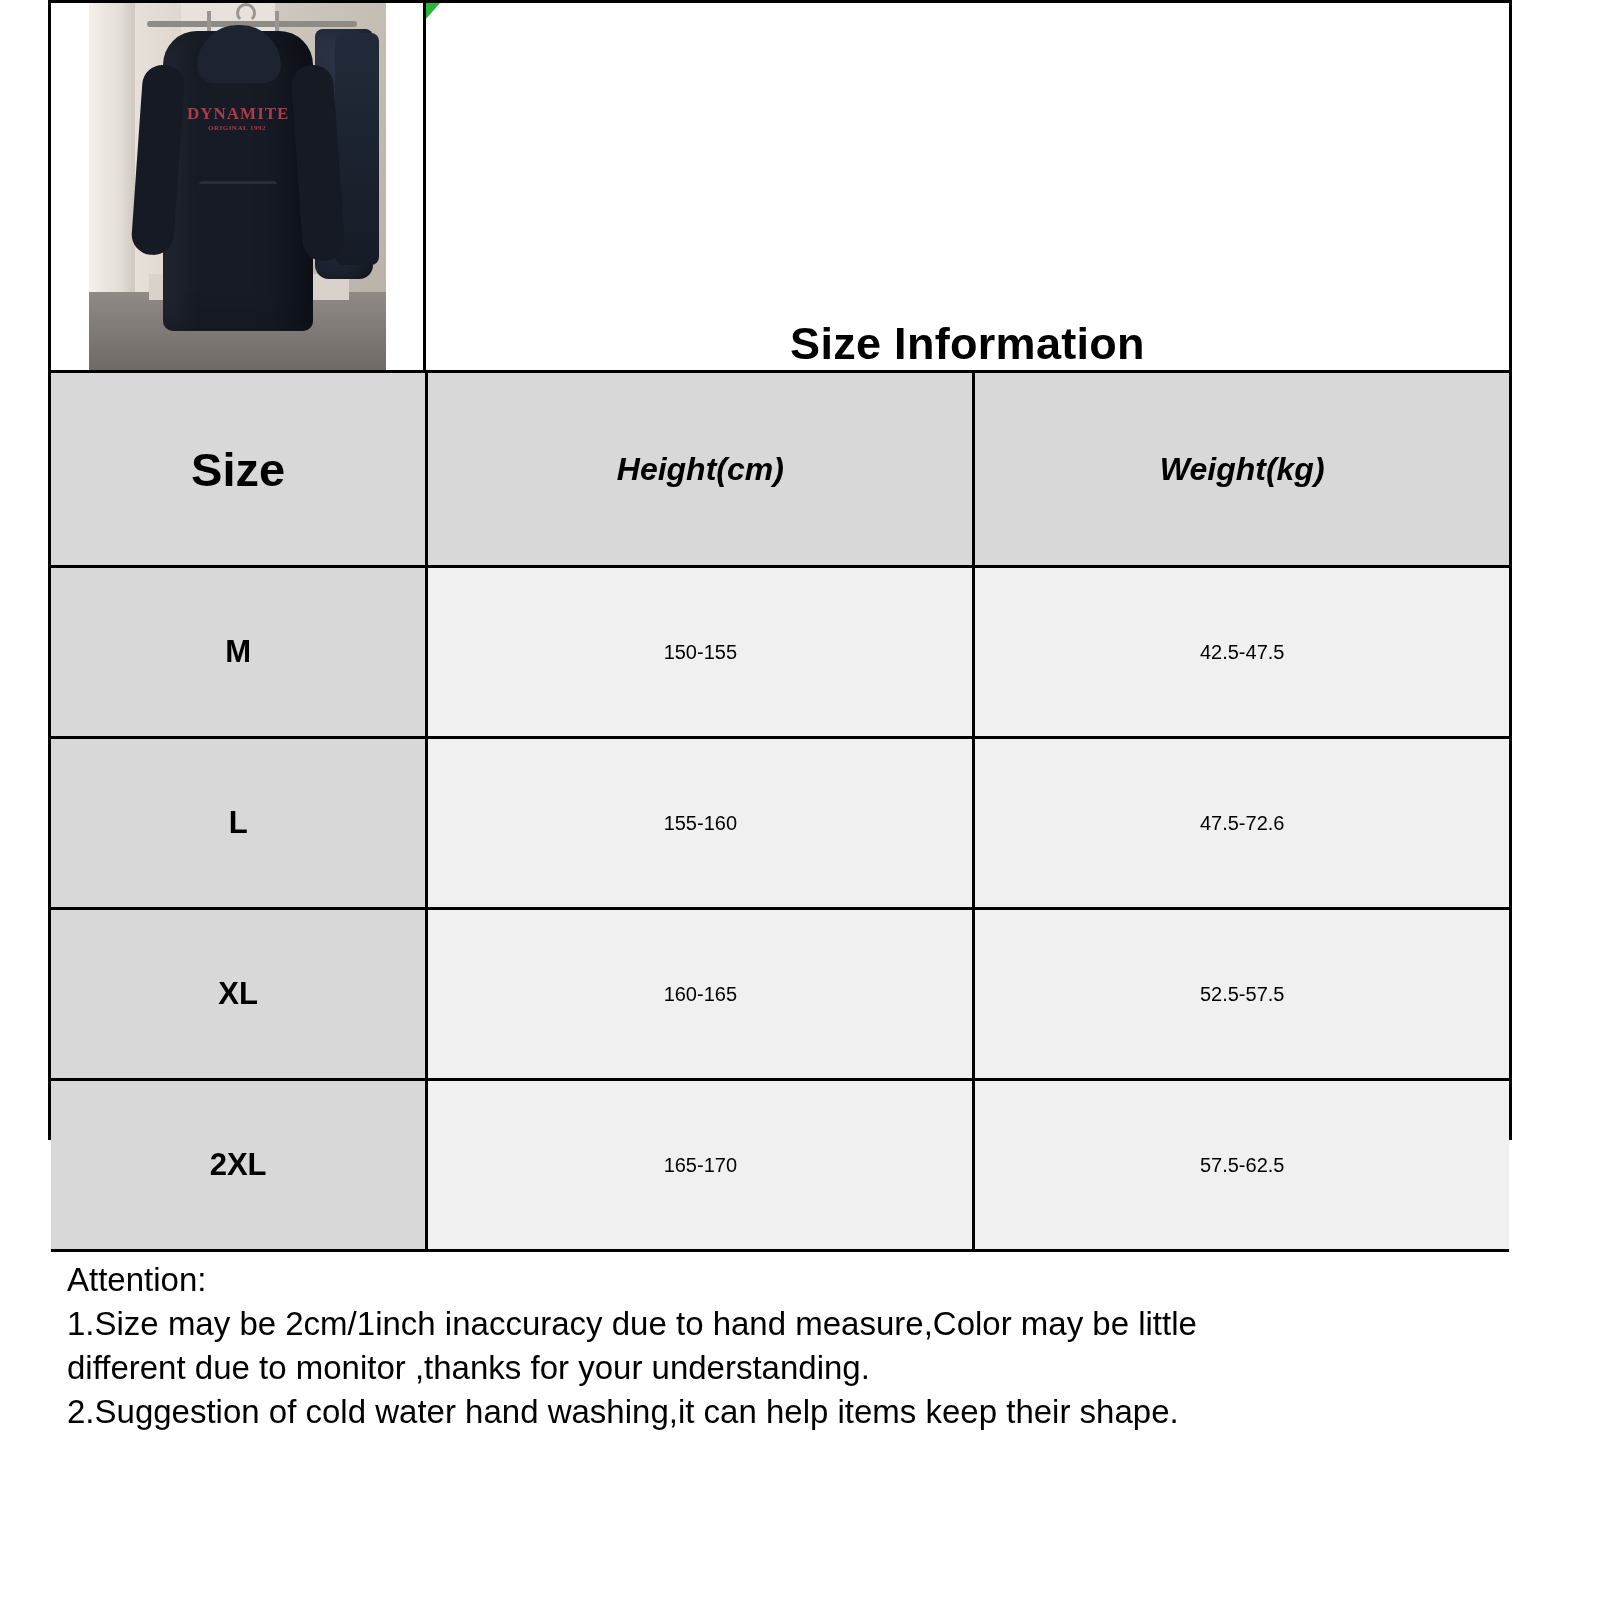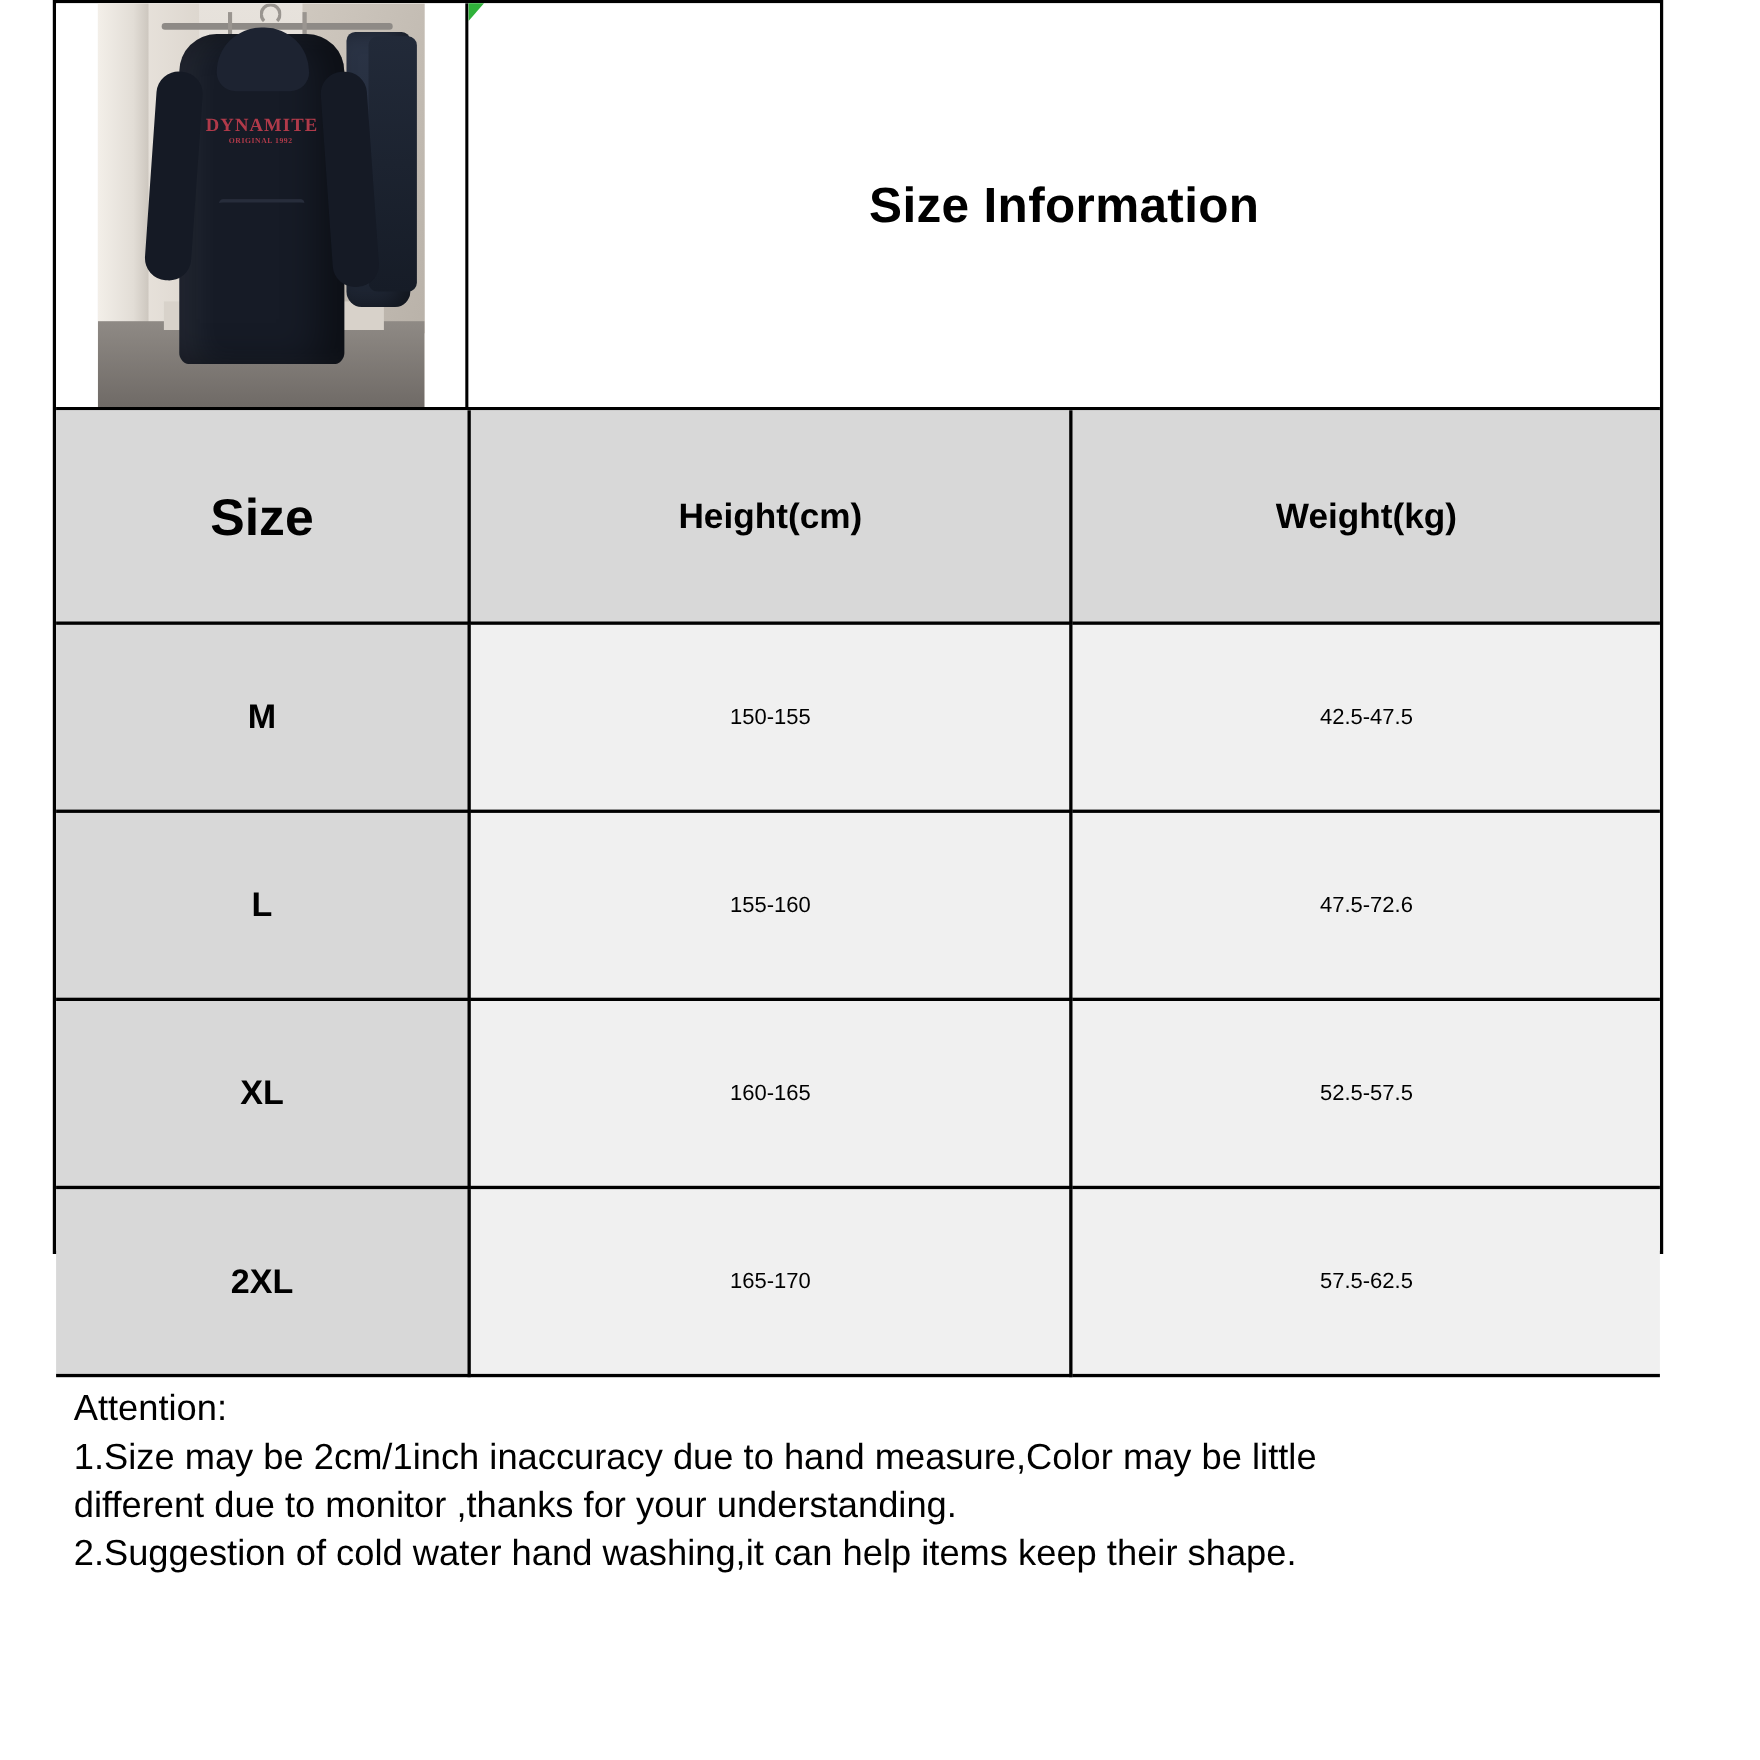--- a/index.html
+++ b/index.html
@@ -139,21 +139,21 @@
     width: 0;
     height: 0;
     border-top: 16px solid #2fb23a;
     border-right: 14px solid transparent;
   }
 
   .title-cell {
     flex: 1;
     position: relative;
     display: flex;
-    align-items: center;
+    align-items: flex-end;
     justify-content: center;
     background: #ffffff;
   }
   .title-text {
     font-size: 45px;
     font-weight: bold;
     color: #000000;
     letter-spacing: .3px;
     text-align: center;
   }
@@ -183,20 +183,21 @@
     background: #d8d8d8;
   }
   .hdr-size {
     font-size: 47px;
     font-weight: bold;
     margin-top: 40px;
   }
   .hdr-col {
     font-size: 32px;
     font-weight: bold;
+    font-style: italic;
   }
 
   tbody tr { height: 171px; }
   tbody td.cell-size {
     background: #d8d8d8;
     font-size: 31px;
     font-weight: bold;
   }
   tbody td.cell-val {
     background: #f0f0f0;

